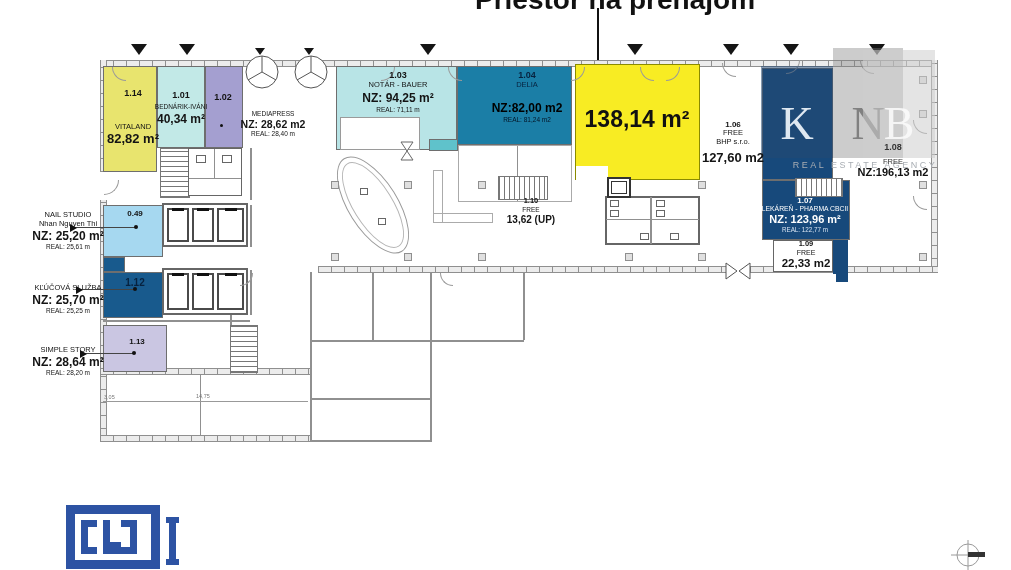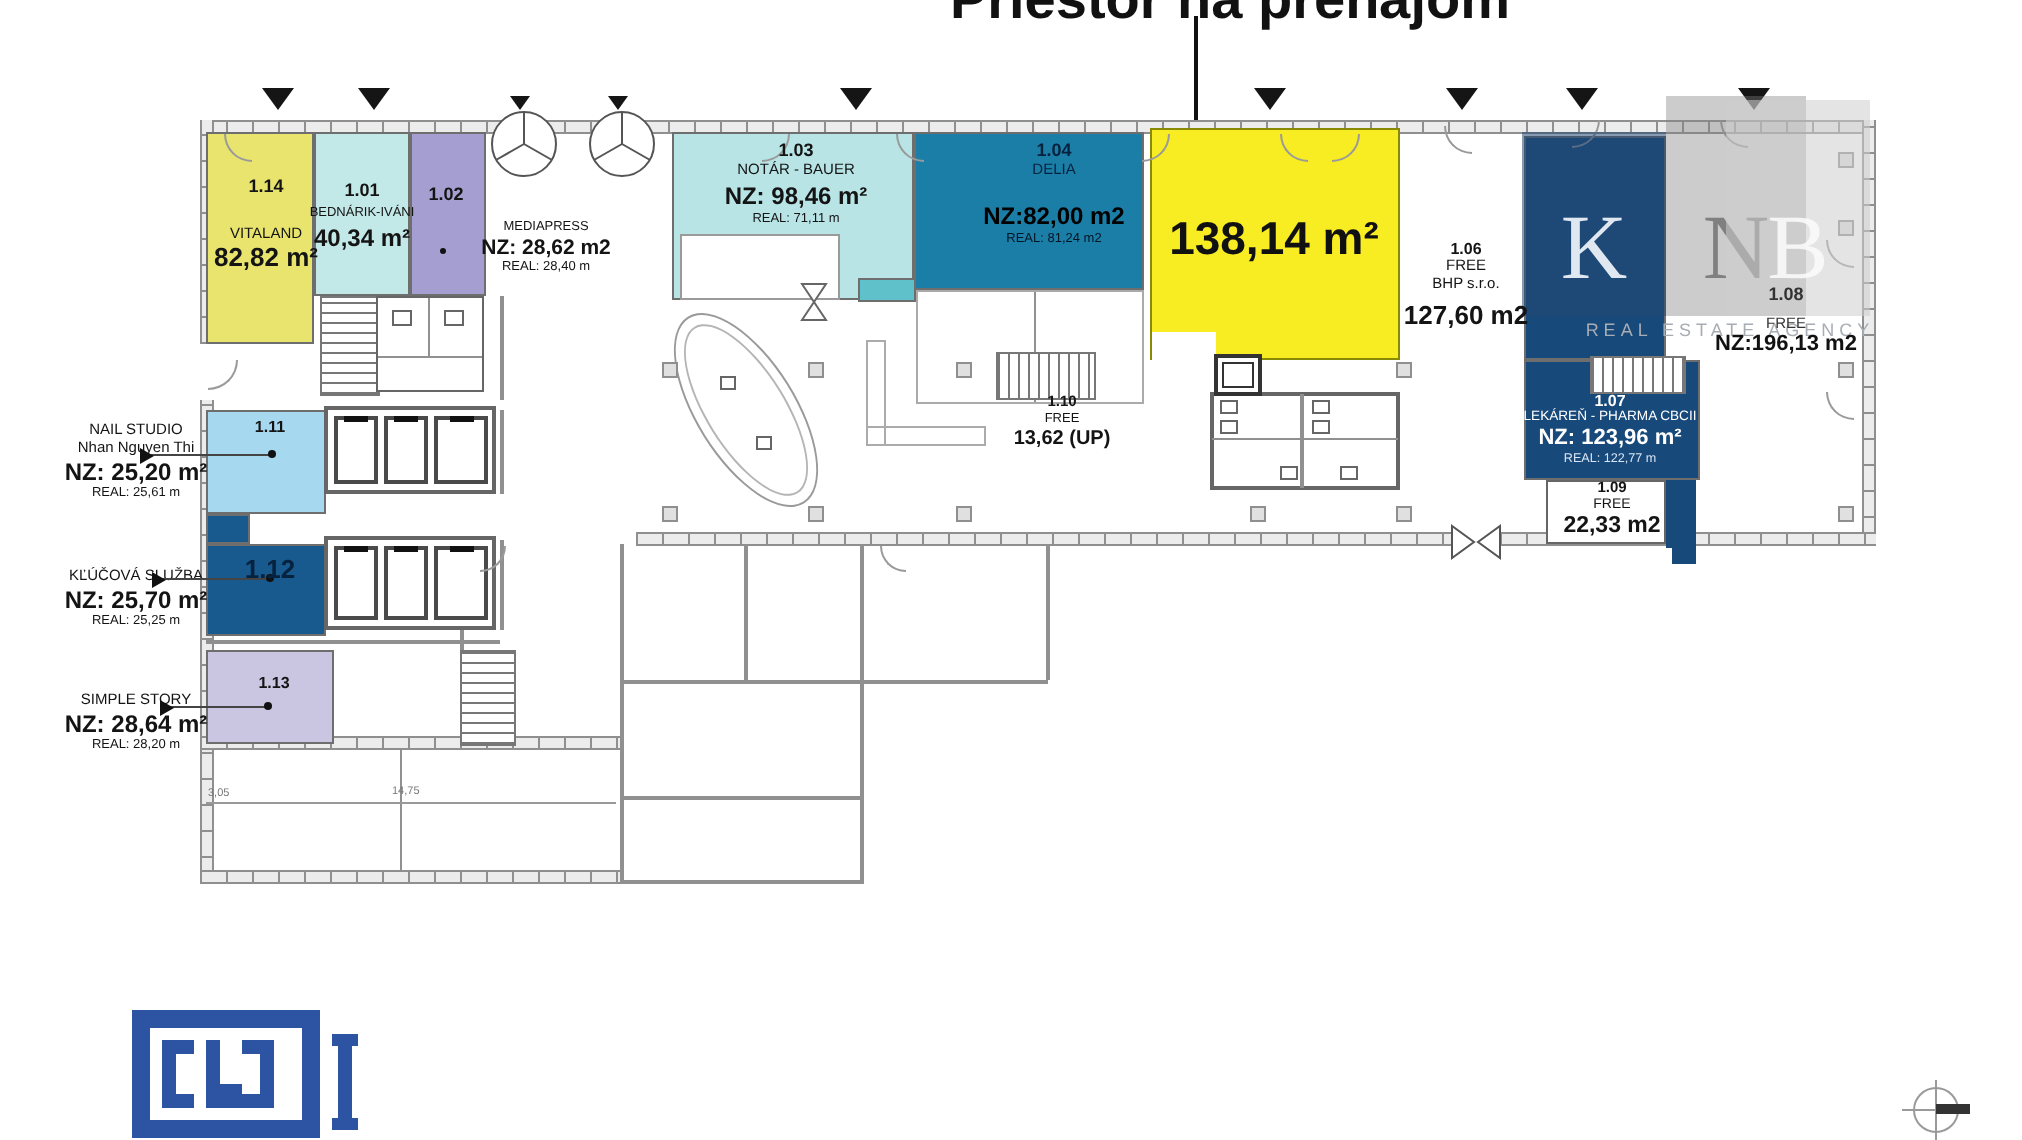--- a/index.html
+++ b/index.html
@@ -210,42 +210,42 @@
   <div class="tri big" style="left:783px;top:44px"></div>
   <div class="tri big" style="left:869px;top:44px"></div>
 
   <div class="ksq" style="left:833px;top:48px;width:70px;height:110px;background:rgba(128,128,128,.40);color:rgba(95,95,95,.70)">N</div>
   <div class="ksq" style="left:863px;top:50px;width:72px;height:108px;background:rgba(205,205,205,.55);color:rgba(250,250,250,.90)">B</div>
   <div class="ksq" style="left:761px;top:66px;width:72px;height:92px;background:rgba(36,72,115,.55);color:rgba(240,246,252,.92)">K</div>
   <div class="lbl" style="left:790px;top:160px;width:150px;font-size:9px;letter-spacing:2.5px;color:#a8adb3">REAL ESTATE AGENCY</div>
 
   <div class="lbl" style="left:93px;top:88px;width:80px">
     <span class="id">1.14</span>
-    <span class="nm" style="margin-top:14px">VITALAND</span>
+    <span class="nm" style="margin-top:24px">VITALAND</span>
     <span class="nz" style="font-size:13px">82,82 m²</span>
   </div>
   <div class="lbl" style="left:145px;top:90px;width:72px">
     <span class="id">1.01</span>
     <span class="nm" style="font-size:6.5px;margin-top:2px">BEDNÁRIK-IVÁNI</span>
     <span class="nz" style="margin-top:2px"></span>
     <span class="nz">40,34 m²</span>
   </div>
   <div class="lbl" style="left:203px;top:92px;width:40px">
     <span class="id">1.02</span>
   </div>
   <div class="dot" style="left:220px;top:124px;width:3px;height:3px"></div>
   <div class="lbl" style="left:232px;top:110px;width:82px">
     <span class="nm" style="font-size:6.5px">MEDIAPRESS</span>
     <span class="nz" style="font-size:10.5px">NZ: 28,62 m2</span>
     <span class="rl">REAL: 28,40 m</span>
   </div>
   <div class="lbl" style="left:358px;top:70px;width:80px">
     <span class="id">1.03</span>
     <span class="nm">NOTÁR - BAUER</span>
-    <span class="nz" style="margin-top:2px">NZ: 98,46 m²</span>
+    <span class="nz" style="margin-top:2px">NZ: 94,25 m²</span>
     <span class="rl">REAL: 71,11 m</span>
   </div>
   <div class="lbl" style="left:487px;top:70px;width:80px;color:#07223f">
     <span class="id">1.04</span>
     <span class="nm">DELIA</span>
     <span class="nz" style="margin-top:12px;color:#000000">NZ:82,00 m2</span>
     <span class="rl" style="color:#041526">REAL: 81,24 m2</span>
   </div>
   <div class="lbl" style="left:567px;top:106px;width:140px;font-size:23px;font-weight:bold;color:#111">138,14 m²</div>
   <div class="lbl" style="left:693px;top:120px;width:80px">
@@ -278,31 +278,31 @@
 
   <div class="lbl" style="left:18px;top:211px;width:100px">
     <span class="nm">NAIL STUDIO</span>
     <span class="nm">Nhan Nguyen Thi</span>
     <span class="nz">NZ: 25,20 m²</span>
     <span class="rl">REAL: 25,61 m</span>
   </div>
   <div class="ldr" style="left:74px;top:227px;width:63px"></div>
   <div class="arrR" style="left:70px;top:224px"></div>
   <div class="dot" style="left:134px;top:225px"></div>
-  <div class="lbl" style="left:120px;top:209px;width:30px;font-weight:bold;font-size:8px">1.11</div>
+  <div class="lbl" style="left:120px;top:209px;width:30px;font-weight:bold;font-size:8px">0.49</div>
 
   <div class="lbl" style="left:18px;top:284px;width:100px">
     <span class="nm">KĽÚČOVÁ SLUŽBA</span>
     <span class="nz">NZ: 25,70 m²</span>
     <span class="rl">REAL: 25,25 m</span>
   </div>
   <div class="ldr" style="left:80px;top:289px;width:55px"></div>
   <div class="arrR" style="left:76px;top:286px"></div>
   <div class="dot" style="left:133px;top:287px"></div>
-  <div class="lbl" style="left:120px;top:277px;width:30px;font-weight:bold;font-size:13px;color:#07223f">1.12</div>
+  <div class="lbl" style="left:120px;top:277px;width:30px;font-weight:bold;font-size:10px;color:#07223f">1.12</div>
 
   <div class="lbl" style="left:18px;top:346px;width:100px">
     <span class="nm">SIMPLE STORY</span>
     <span class="nz">NZ: 28,64 m²</span>
     <span class="rl">REAL: 28,20 m</span>
   </div>
   <div class="ldr" style="left:84px;top:353px;width:50px"></div>
   <div class="arrR" style="left:80px;top:350px"></div>
   <div class="dot" style="left:132px;top:351px"></div>
   <div class="lbl" style="left:122px;top:337px;width:30px;font-weight:bold;font-size:8px">1.13</div>

